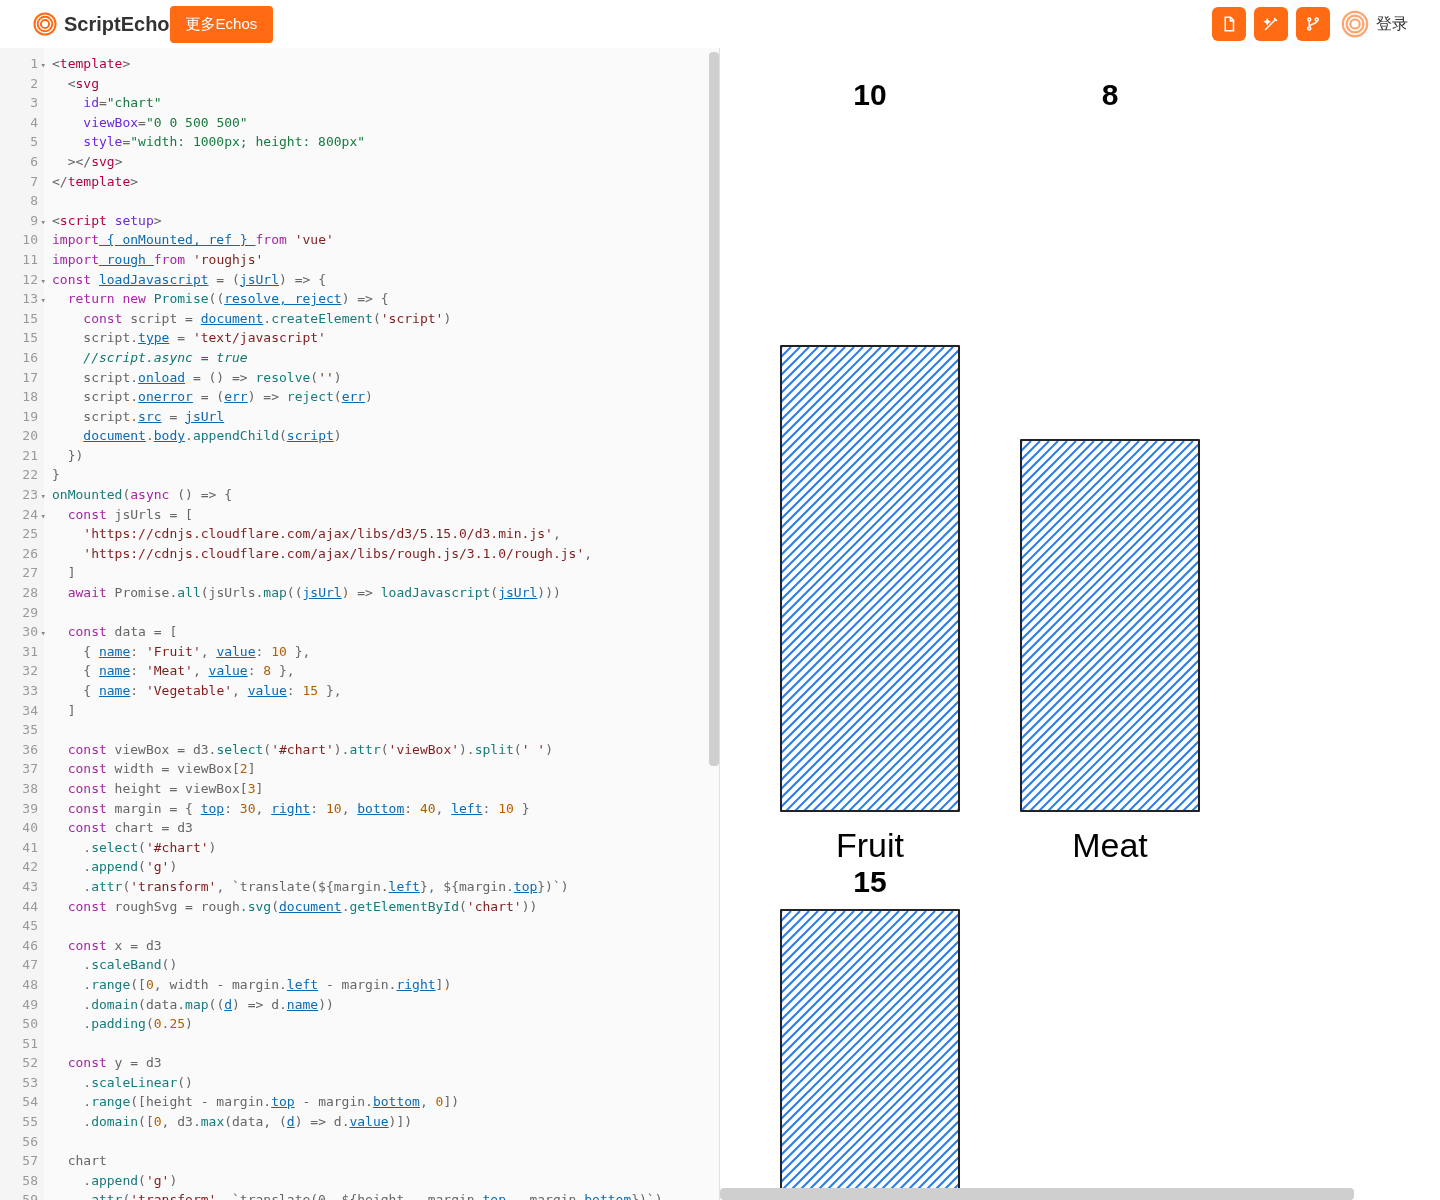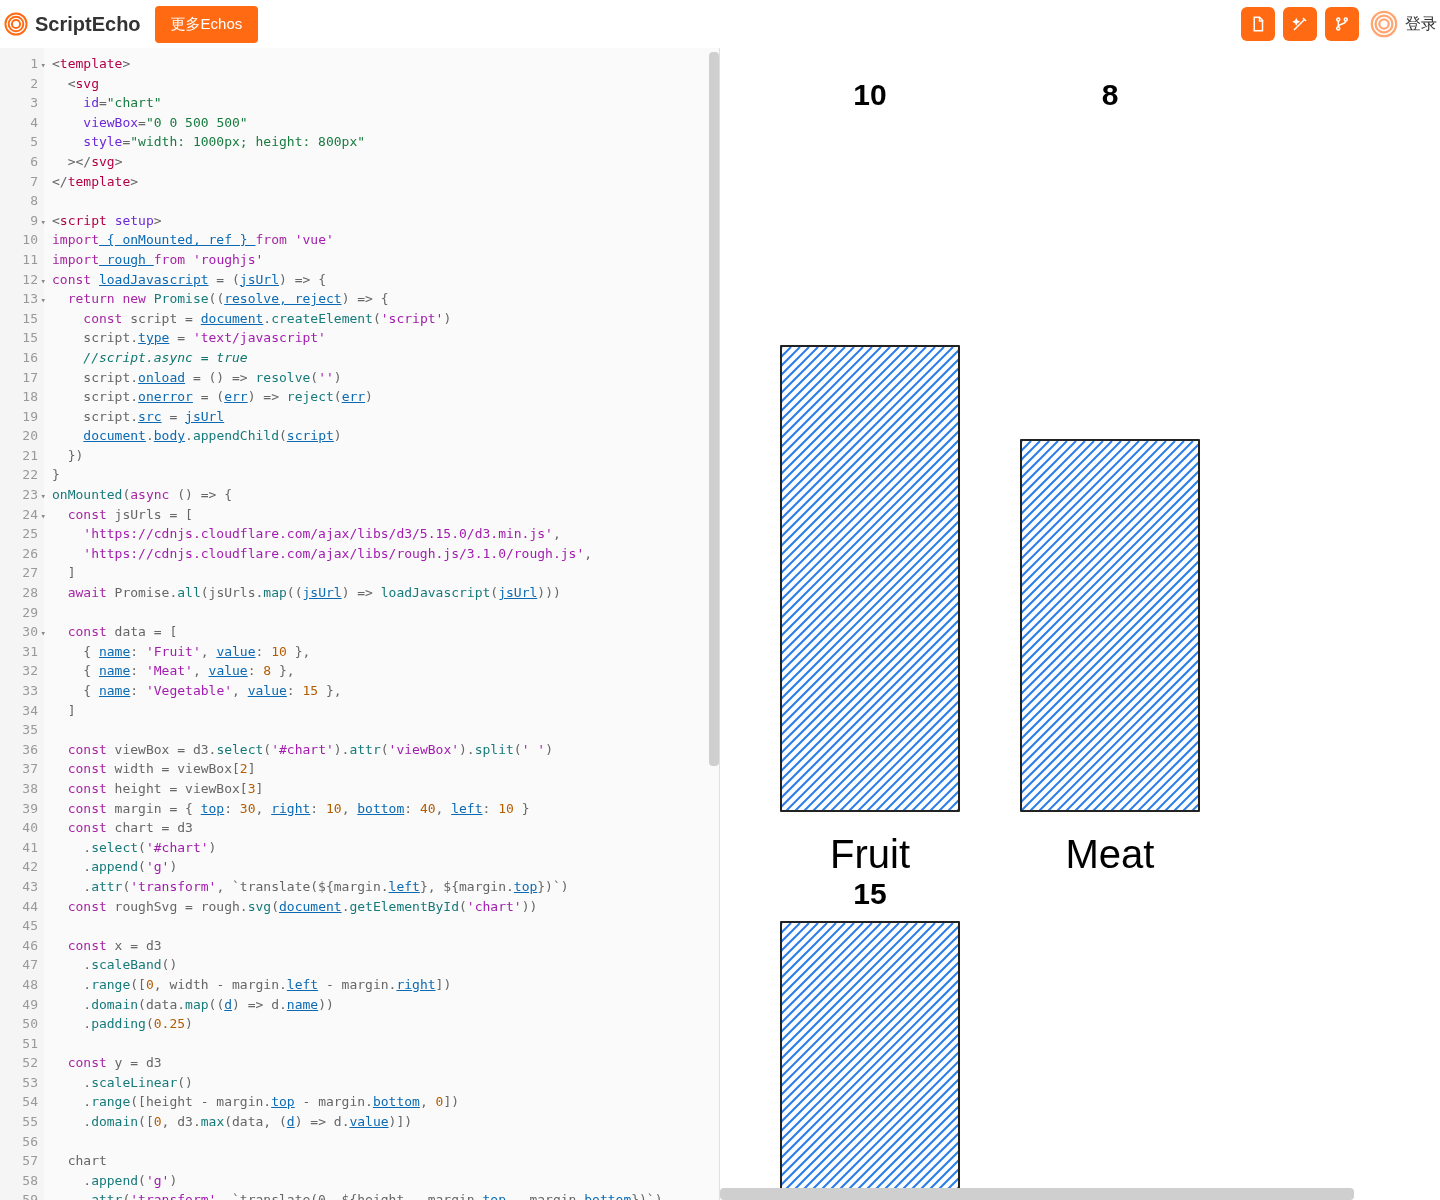--- a/index.html
+++ b/index.html
@@ -1,61 +1,61 @@
 <!DOCTYPE html>
 <html><head>
 <meta charset="utf-8">
 <style>
   * { box-sizing: border-box; margin: 0; padding: 0; }
   html, body { width: 1440px; height: 1200px; font-family: -apple-system, BlinkMacSystemFont, "Segoe UI", Arial, sans-serif; background: #fff; overflow: hidden; }
 
   
-  .header { display: flex; align-items: center; padding: 8px 3px; height: 48px; }
+  .header { display: flex; align-items: center; padding: 8px 32px; height: 48px; }
   .logo { display: flex; align-items: center; gap: 6px; }
   .logo-icon { width: 26px; height: 26px; }
   .logo-text { font-size: 20px; font-weight: 700; color: #333; }
-  .echos-btn { margin-left: 14px; background: #ff6a13; color: #fff; border: none; border-radius: 4px; padding: 9px 16px; font-size: 15px; cursor: pointer; }
+  .echos-btn { background: #ff6a13; color: #fff; border: none; border-radius: 4px; padding: 9px 16px; font-size: 15px; cursor: pointer; }
   .spacer { flex: 1; }
   .hdr-btn { width: 34px; height: 34px; background: #ff6a13; border-radius: 6px; margin-left: 8px; display: flex; align-items: center; justify-content: center; cursor: pointer; }
   .hdr-btn svg { width: 18px; height: 18px; }
   .ghost-logo { width: 30px; height: 30px; margin-left: 10px; opacity: 0.6; }
   .login { margin-left: 6px; font-size: 16px; color: #333; cursor: pointer; }
 
   
   .main { display: flex; height: calc(100% - 48px); }
   .editor-pane { width: 720px; height: 100%; position: relative; border-right: 1px solid #e0e0e0; background: #fafafa; }
   .preview-pane { flex: 1; height: 100%; overflow: auto; background: #fff; position: relative; }
 
   
   .gutter { position: absolute; left: 0; top: 0; width: 44px; height: 100%; background: #f5f5f5; text-align: right; padding-right: 6px; font-family: "Menlo", "Monaco", "Consolas", monospace; font-size: 13px; color: #999; line-height: 19.6px; padding-top: 6px; }
   .gutter .ln { position: relative; height: 19.6px; }
   .fold { position: absolute; right: -8px; top: 2px; font-size: 9px; color: #888; }
   .code { position: absolute; left: 44px; top: 0; right: 0; bottom: 0; overflow: auto; font-family: "Menlo", "Monaco", "Consolas", monospace; font-size: 13px; line-height: 19.6px; padding: 6px 8px; white-space: pre; color: #444; }
   .code .row { height: 19.6px; }
   
   .tk-tag   { color: #b30045; }       
   .tk-attr  { color: #6d28d9; }       
-  .tk-str   { color: #a21caf; }       
+  .tk-str   { color: #7f1d1d; }       
   .tk-str2  { color: #177a3f; }       
   .tk-kw    { color: #a626a4; }       
   .tk-blue  { color: #0b6ab3; text-decoration: underline; }       
   .tk-teal  { color: #167a7a; }       
   .tk-num   { color: #b35c00; }       
   .tk-punc  { color: #666; }
   .tk-cm    { color: #0f766e; font-style: italic; }
 
   .vscroll { position: absolute; right: 0; top: 4px; width: 10px; height: 62%; background: #cfcfcf; border-radius: 4px; }
 
   
   .chart-wrap { padding: 30px 0 0 60px; }
   .bar-grp { display: inline-block; vertical-align: bottom; margin-right: 60px; text-align: center; }
   .bar-val { font-size: 30px; font-weight: 600; margin-bottom: 10px; }
   .bar { width: 180px; border: 2px solid #222; border-radius: 1px; position: relative; overflow: hidden; }
   .bar-fill { position: absolute; inset: 0; }
-  .bar-lbl { font-size: 40px; margin-top: 20px; }
+  .bar-lbl { font-size: 34px; margin-top: 14px; }
   .hscroll { position: absolute; left: 0; bottom: 0; height: 12px; width: 100%; background: #fff; }
   .hscroll-thumb { position: absolute; left: 0; top: 0; height: 12px; width: 88%; background: #cfcfcf; border-radius: 4px; }
 
 </style>
 </head>
 <body>
 
 <div class="header">
   <div class="logo">
     <svg class="logo-icon" viewBox="0 0 32 32">

